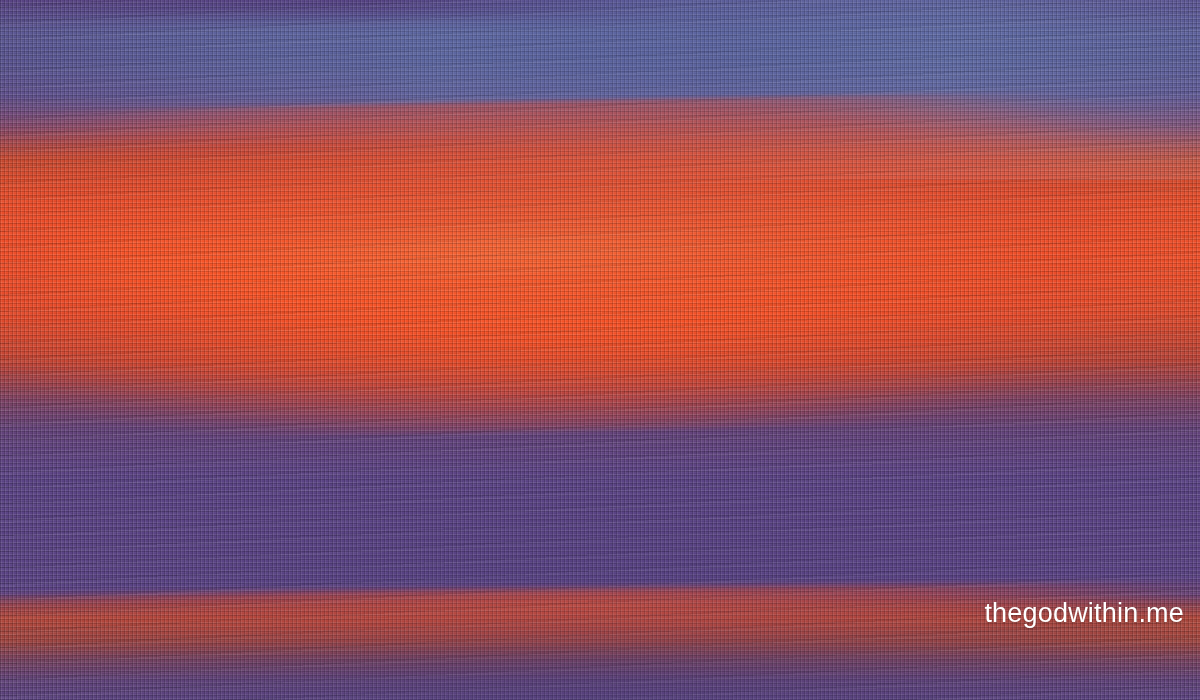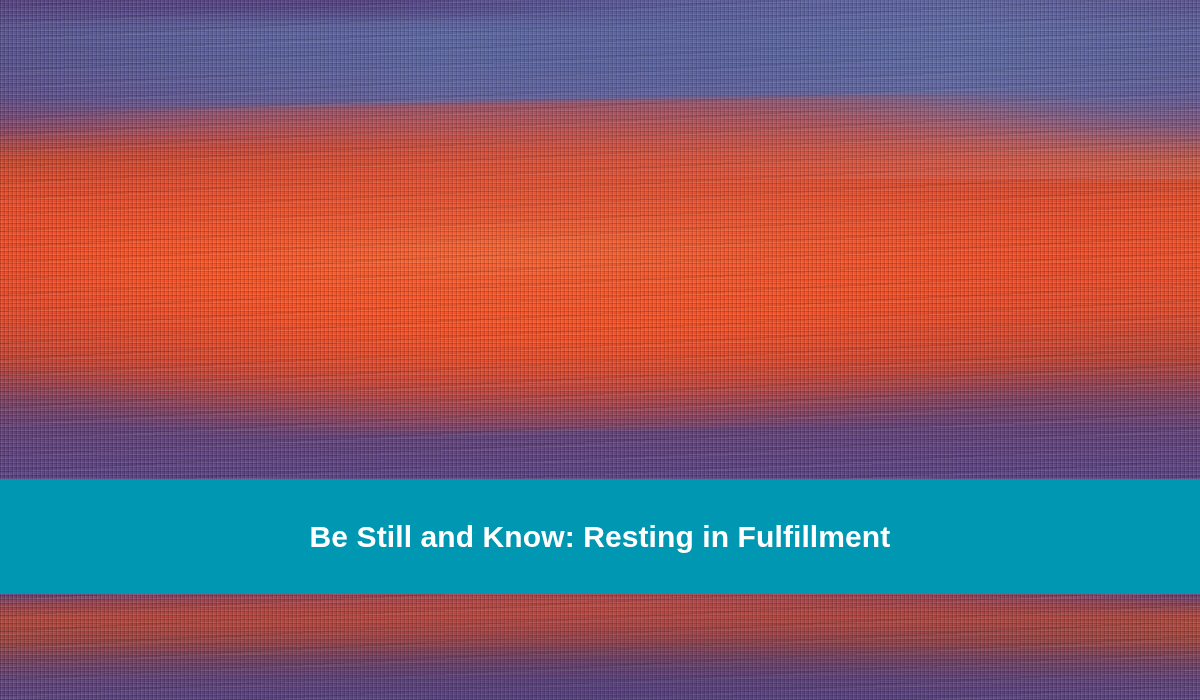--- a/index.html
+++ b/index.html
@@ -229,18 +229,16 @@
     <div class="paint-teal-streaks-2"></div>
     <div class="paint-orange-band"></div>
     <div class="paint-orange-core"></div>
     <div class="paint-orange-lower"></div>
     <div class="paint-strokes"></div>
     <div class="paint-strokes-wide"></div>
     <div class="paint-weave"></div>
     <div class="paint-veil"></div>
   </div>
 
-  <div class="title-banner">
-    <h1 class="title-text">Be Still and Know: Resting in Fulfillment</h1>
-  </div>
-
+
+  <div class="watermark">thegodwithin.me</div>
 
 </div>
 
 </body></html>

